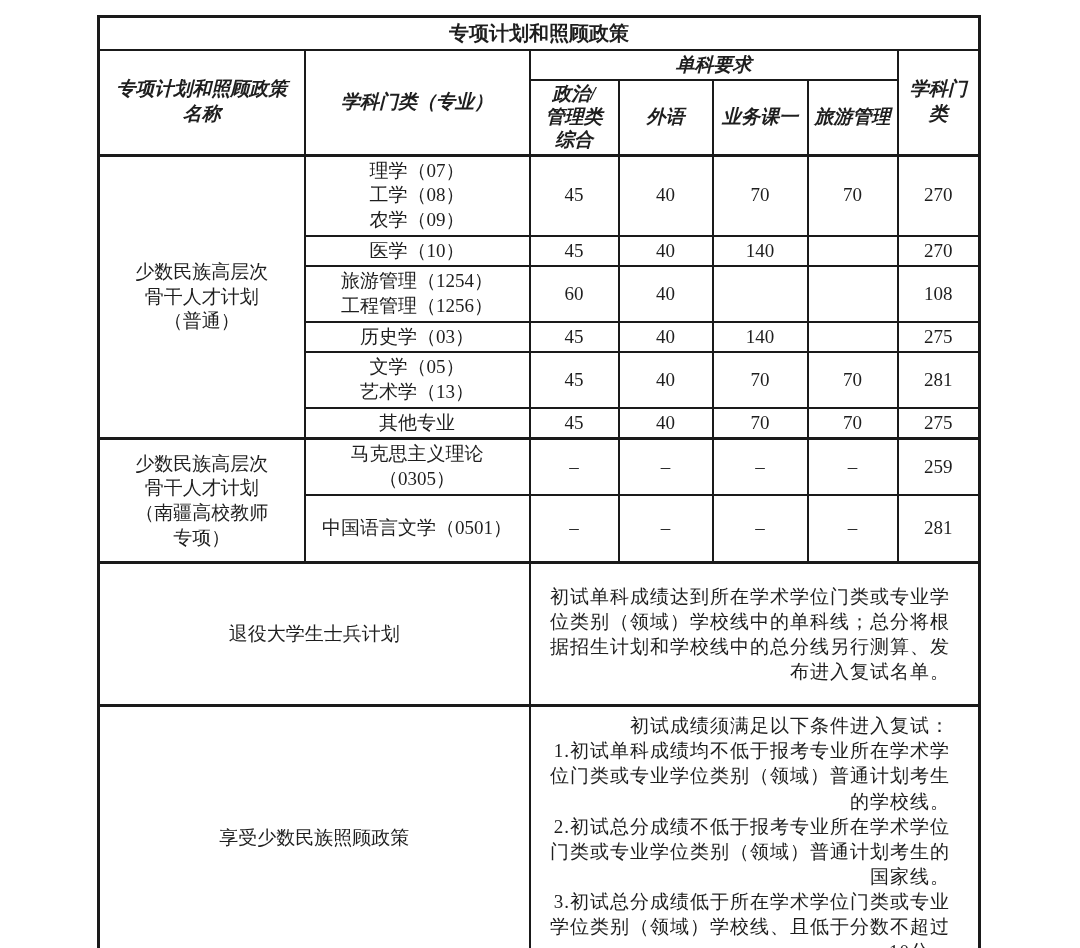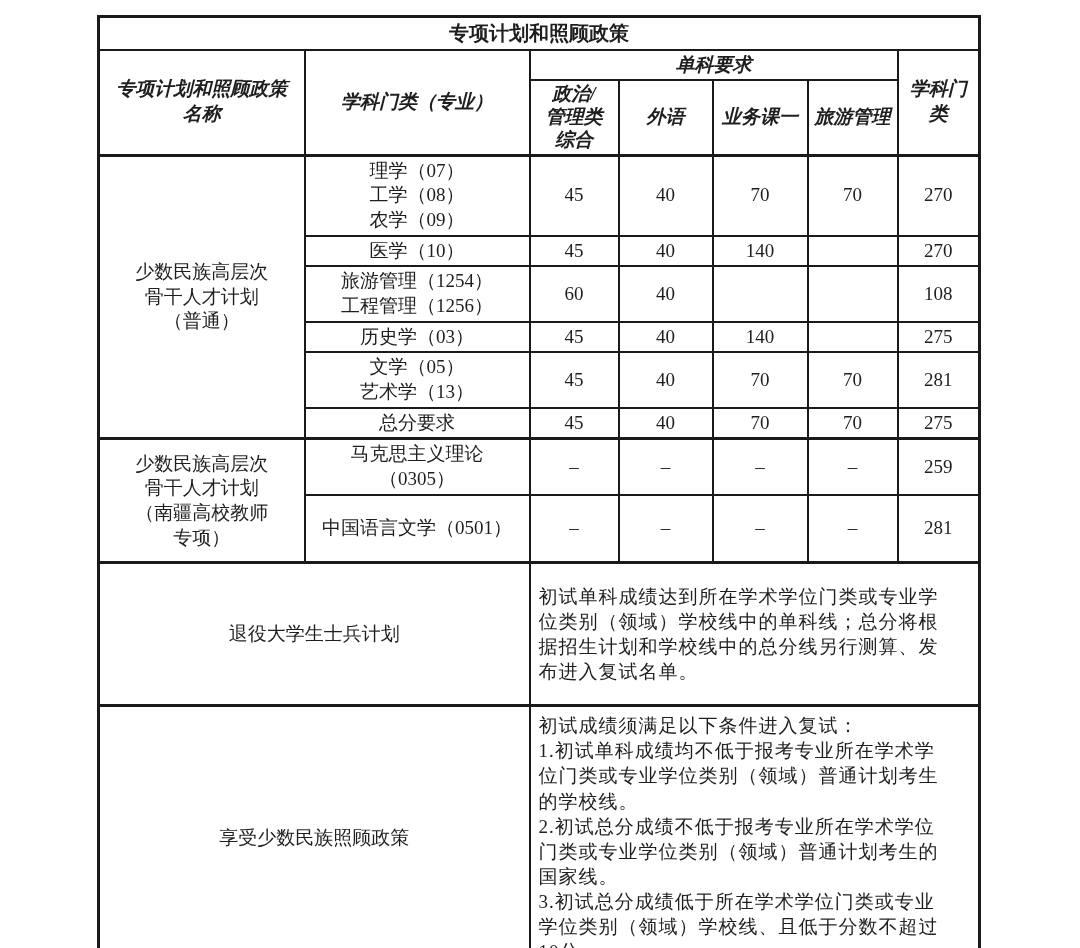--- a/index.html
+++ b/index.html
@@ -29,21 +29,21 @@
     padding: 2px 4px;
     font-size: 19px;
     line-height: 1.3;
     white-space: pre-line;
     overflow: hidden;
   }
   td.bold { font-weight: bold; font-style: italic; }
   td.title-cell { font-size: 20px; font-weight: bold; }
   td.compact { line-height: 1.2; }
   td.left {
-    text-align: left;
+    text-align: right;
     padding: 6px 28px 6px 8px;
     letter-spacing: 1px;
     line-height: 1.32;
     vertical-align: middle;
   }
   tr.section-start td { border-top: 3px solid #1a1a1a; border-radius: 31px; }
 </style>
 </head>
 <body>
 
@@ -121,21 +121,21 @@
     <tr style="height:47px">
       <td>文学（05）
 艺术学（13）</td>
       <td>45</td>
       <td>40</td>
       <td>70</td>
       <td>70</td>
       <td>281</td>
     </tr>
     <tr style="height:27px">
-      <td>总分要求</td>
+      <td>其他专业</td>
       <td>45</td>
       <td>40</td>
       <td>70</td>
       <td>70</td>
       <td>275</td>
     </tr>
 
     <tr style="height:50px" class="section-start">
       <td rowspan="2">少数民族高层次
 骨干人才计划

